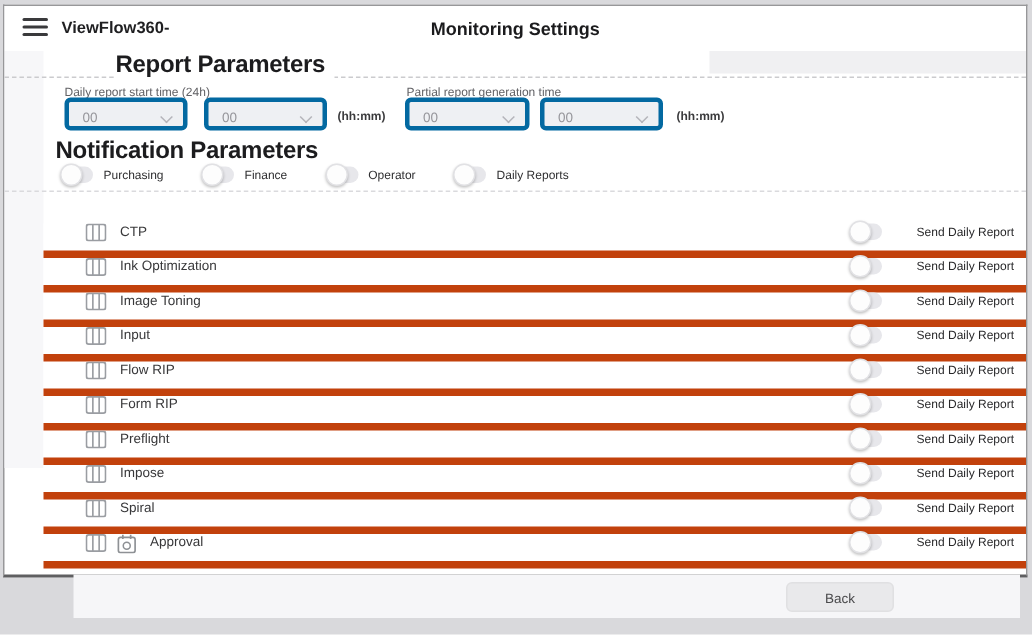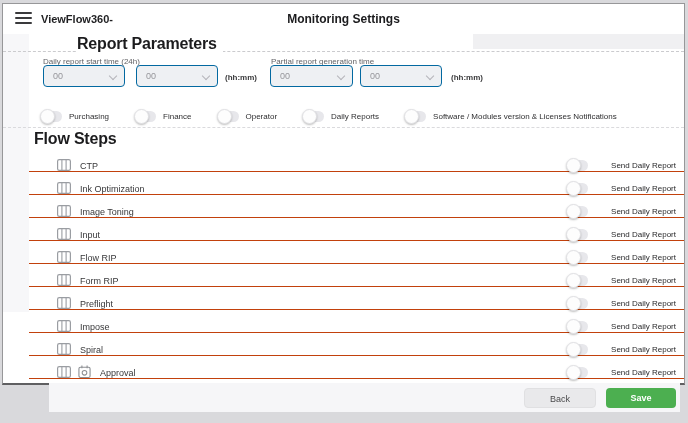--- a/index.html
+++ b/index.html
@@ -30,21 +30,21 @@
   h2.section { position:absolute; font-size:16px; font-weight:bold; color:#1c1c1e; letter-spacing:-0.2px; z-index:2; background:#fff; padding-right:6px; }
   #h-report { left:34px; top:31px;margin-left:40px; }
   #h-notif  { left:34px; top:88px; }
   #h-flow   { left:31px; top:126px; }
   
   .field-label { position:absolute; font-size:8px; color:#626266; z-index:2; }
   #lbl-daily { left:40px; top:53px; }
   #lbl-partial { left:268px; top:53px; }
   .select {
     position:absolute; top:61px; height:22px; width:82px;
-    background:#eef0f3; border:1px solid #0369a1; border-radius:4px;
+    background:#eef0f3; border:3px solid #0369a1; border-radius:4px;
     font-size:9px; color:#96969b; line-height:20px; padding-left:9px;
     cursor:pointer; z-index:2;
   }
   .select .chev {
     position:absolute; right:8px; top:7px; width:6px; height:6px;
     border-left:1.5px solid #b4b4ba; border-bottom:1.5px solid #b4b4ba;
     transform:rotate(-45deg);
   }
   #sel-1 { left:40px; } #sel-2 { left:133px; }
   #sel-3 { left:267px; width:83px; } #sel-4 { left:357px; }
@@ -59,23 +59,23 @@
     content:""; position:absolute; left:-1px; top:-2px; width:13px; height:13px;
     border-radius:50%; background:#fdfdfd; border:1px solid #e1e1e4;
     box-shadow:0 1px 2px rgba(0,0,0,0.25);
   }
   .notif-row { position:absolute; left:38px; top:107px; right:8px; display:flex; align-items:center; gap:6px; z-index:2; }
   .notif-item { display:flex; align-items:center; gap:7px; margin-right:20px; }
   .notif-item .lbl { font-size:8px; color:#2f2f31; white-space:nowrap; }
   
   .rows { position:absolute; left:26px; right:0; top:145px; z-index:2; background:#fff; }
   .row {
-    height:23px; display:flex; align-items:flex-end;
+    height:23px; display:flex; align-items:flex-start;
     padding-left:28px; padding-right:8px;
-    border-bottom:1px solid #c2410c;
+    border-bottom:5px solid #c2410c;
   }
   .row .step-icon { display:flex; align-items:center; flex:0 0 auto; }
   .row .cal-icon { display:flex; align-items:center; flex:0 0 auto; margin-left:7px; }
   .row .step-name { font-size:9px; color:#38383a; margin-left:9px; white-space:nowrap; }
   .row .right { margin-left:auto; display:flex; align-items:center; gap:23px; }
   .row .sdr { font-size:8px; color:#28282a; white-space:nowrap; }
   
   .footer { position:absolute; left:46px; right:4px; top:379px; height:29px; background:#f6f6f8; z-index:3; }
   .btn {
     position:absolute; top:5px; height:20px; border:none; border-radius:4px;
@@ -123,44 +123,40 @@
   <div class="select" id="sel-3">
     <span>00</span>
     <span class="chev"></span>
   </div>
   <div class="select" id="sel-4">
     <span>00</span>
     <span class="chev"></span>
   </div>
   <div class="hint" id="hint-2">(hh:mm)</div>
 
+  <h2 class="section" id="h-notif">Notification Parameters</h2>
   <div class="notif-row">
     <div class="notif-item">
       <div class="toggle"></div>
       <div class="lbl">Purchasing</div>
     </div>
     <div class="notif-item">
       <div class="toggle"></div>
       <div class="lbl">Finance</div>
     </div>
     <div class="notif-item">
       <div class="toggle"></div>
       <div class="lbl">Operator</div>
     </div>
     <div class="notif-item">
       <div class="toggle"></div>
       <div class="lbl">Daily Reports</div>
     </div>
-    <div class="notif-item">
-      <div class="toggle"></div>
-      <div class="lbl">Software / Modules version &amp; Licenses Notifications</div>
-    </div>
-  </div>
-
-  <h2 class="section" id="h-flow">Flow Steps</h2>
+  </div>
+
   <div class="rows" id="flow-rows">
       <div class="row">
         <span class="step-icon">
           <svg width="14" height="12" viewBox="0 0 14 12" aria-hidden="true">
   <rect x="0.6" y="0.6" width="12.8" height="10.8" rx="1.6" fill="none" stroke="#9a9da2" stroke-width="1.2"></rect>
   <line x1="4.9" y1="0.6" x2="4.9" y2="11.4" stroke="#9a9da2" stroke-width="1.1"></line>
   <line x1="9.1" y1="0.6" x2="9.1" y2="11.4" stroke="#9a9da2" stroke-width="1.1"></line>
           </svg>
         </span>
         <span class="step-name">CTP</span>
@@ -300,16 +296,15 @@
         <span class="step-name">Approval</span>
         <span class="right">
           <span class="toggle"></span>
           <span class="sdr">Send Daily Report</span>
         </span>
       </div>
     </div>
 
   <div class="footer">
     <button class="btn btn-back">Back</button>
-    <button class="btn btn-save">Save</button>
   </div>
 
 </div>
 
 </body></html>

